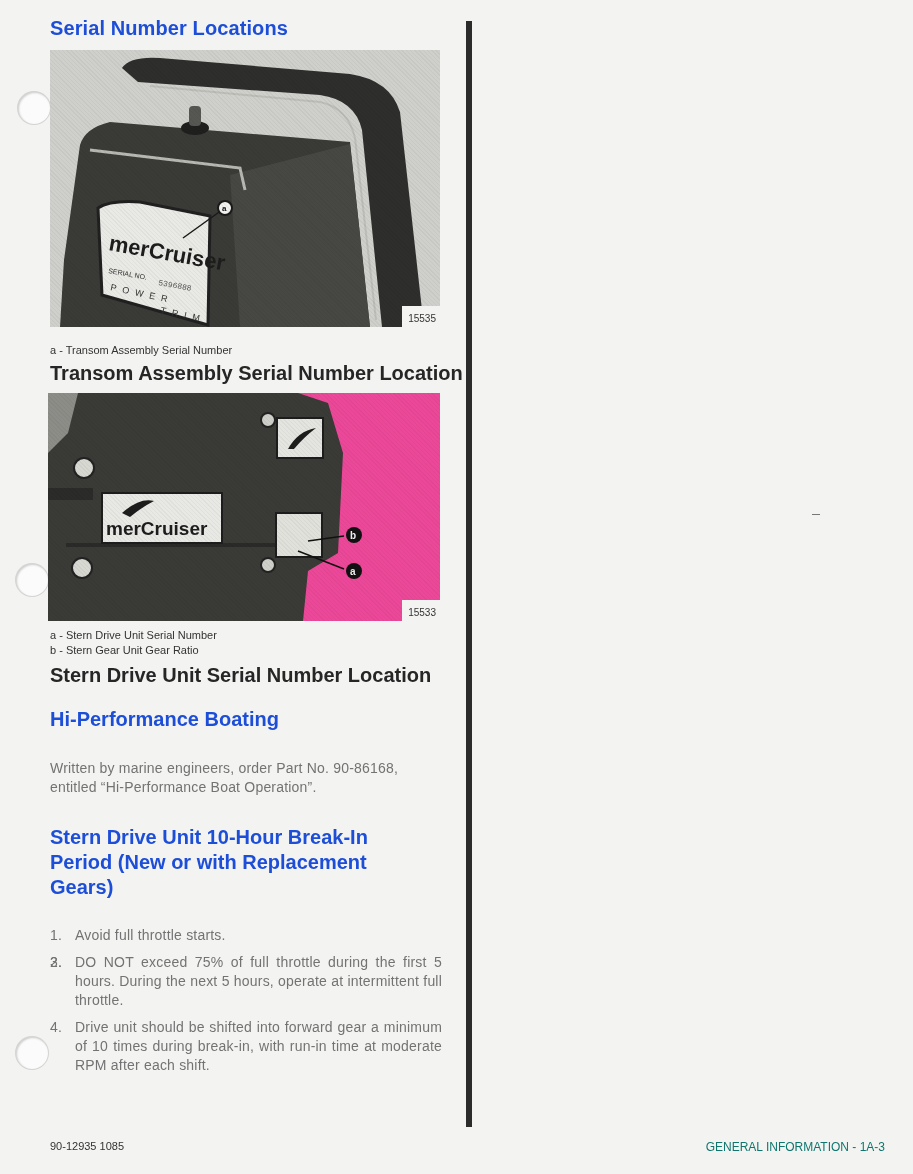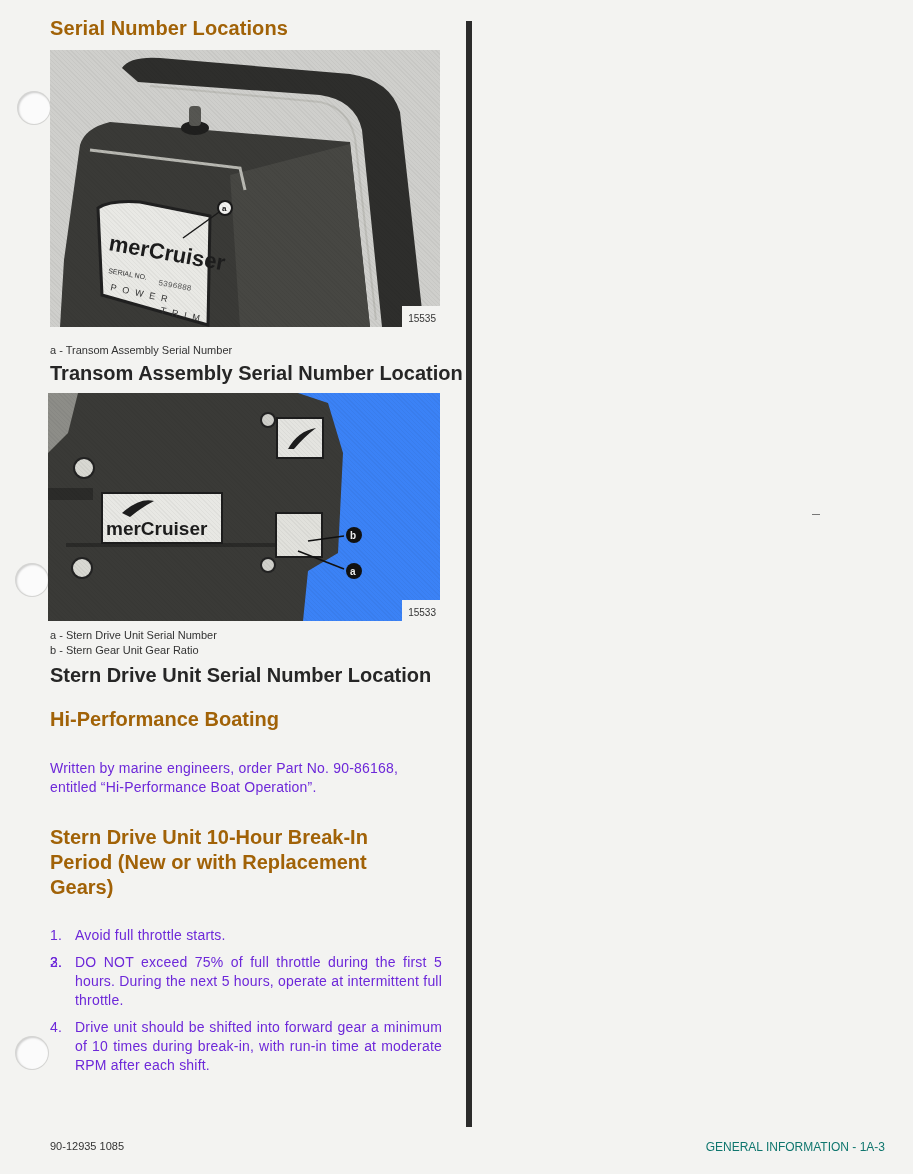--- a/index.html
+++ b/index.html
@@ -2,26 +2,26 @@
 <html><head>
 <meta charset="utf-8">
 <style>
   html, body { margin: 0; padding: 0; }
   body {
     width: 913px; height: 1174px; position: relative; overflow: hidden;
     background: #f3f3f1;
     font-family: "Liberation Sans", sans-serif; color: #2a2a2a;
   }
   .abs { position: absolute; }
-  .section-title { font-weight: bold; color: #a16207; margin: 0; }
+  .section-title { font-weight: bold; color: #1d4ed8; margin: 0; }
   .h1 { font-size: 20px; letter-spacing: 0.1px; }
   .h2 { font-size: 20px; line-height: 25px; }
   .caption { font-size: 11px; color: #333; line-height: 15px; }
   .fig-title { font-size: 20px; font-weight: bold; color: #262626; }
-  .body-text { font-size: 14px; color: #6d28d9; line-height: 19px; letter-spacing: 0.2px; }
+  .body-text { font-size: 14px; color: #737373; line-height: 19px; letter-spacing: 0.2px; }
   .fig-num { font-size: 10px; color: #333; }
 
   
   .photo { position: absolute; overflow: hidden; background: #c9c9c6; }
   .photo .dither {
     position: absolute; inset: 0;
     background-image: repeating-linear-gradient(45deg, rgba(0,0,0,0.04) 0 1px, transparent 1px 3px);
     pointer-events: none;
   }
   .fig-num-box { position: absolute; right: 0; bottom: 0; background: #f3f3f1; padding: 2px 4px 1px 6px; }
@@ -80,21 +80,21 @@
   <div class="fig-num-box">
     <span class="fig-num">15535</span>
   </div>
 </div>
 
 <div class="abs caption" style="left:50px; top:343px;">
   <div>a - Transom Assembly Serial Number</div>
 </div>
 <div class="abs fig-title" style="left:50px; top:362px;">Transom Assembly Serial Number Location</div>
 
-<div class="photo" style="left:48px; top:393px; width:392px; height:228px; background:#3b82f6;">
+<div class="photo" style="left:48px; top:393px; width:392px; height:228px; background:#ec4899;">
   <svg width="392" height="228" viewBox="0 0 392 228" style="position:absolute;left:0;top:0;">
     <path d="M0 0 L250 0 L280 10 L295 60 L290 160 L260 178 L255 228 L0 228 Z" fill="#3a3a37"></path>
     <path d="M0 0 L30 0 L20 40 L0 60 Z" fill="#8d8d88"></path>
     <rect x="0" y="95" width="45" height="12" fill="#2b2b29"></rect>
     <rect x="18" y="150" width="240" height="4" fill="#2a2a28"></rect>
 
     <circle cx="36" cy="75" r="10" fill="#d8d8d2" stroke="#222" stroke-width="2"></circle>
     <circle cx="34" cy="175" r="10" fill="#d8d8d2" stroke="#222" stroke-width="2"></circle>
     <circle cx="220" cy="27" r="7" fill="#cfcfca" stroke="#222" stroke-width="2"></circle>
     <circle cx="220" cy="172" r="7" fill="#cfcfca" stroke="#222" stroke-width="2"></circle>

